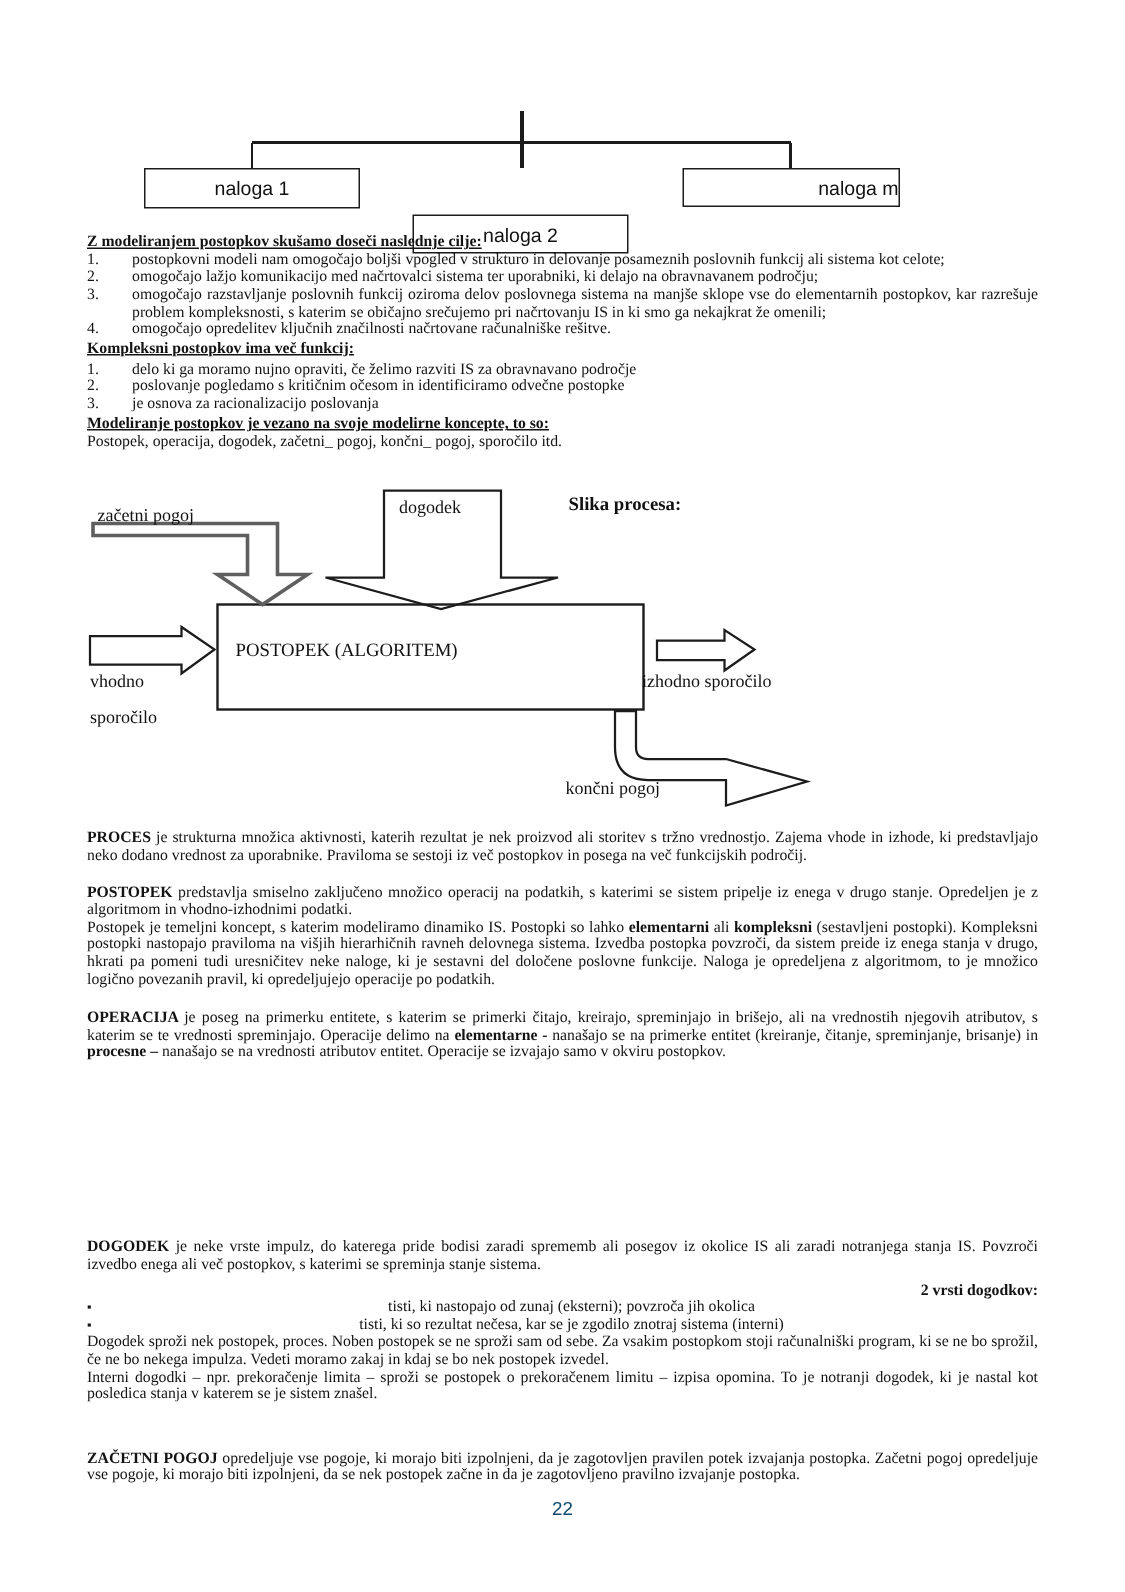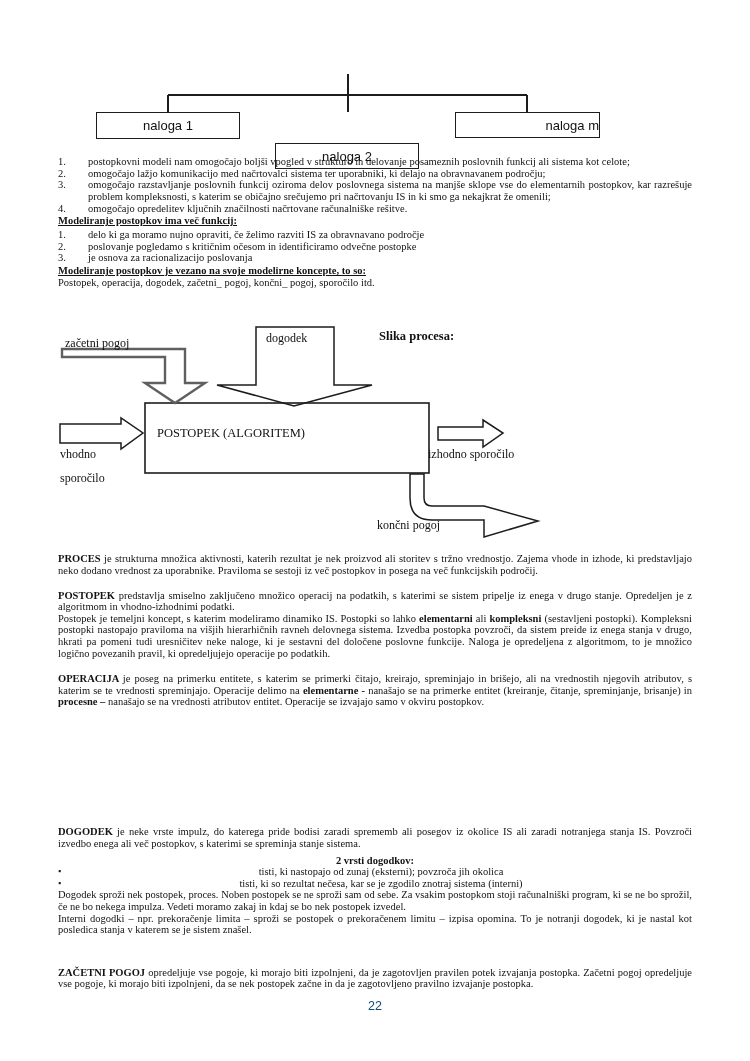--- a/index.html
+++ b/index.html
@@ -38,37 +38,38 @@
     <span>naloga 1</span>
   </div>
   <div class="node" style="left:275px;top:99px;width:144px;height:26px;margin-top:44px;">
     <span>naloga 2</span>
   </div>
   <div class="node" style="left:455px;top:112px;width:145px;height:26px;justify-content:flex-end;">
     <span>naloga m</span>
   </div>
 
   <div class="flow" style="top:156px">
+    <div class="hd">Z modeliranjem postopkov skušamo doseči naslednje cilje:</div>
     <div class="li">
       <span class="num">1.</span>
       <span class="txt">postopkovni modeli nam omogočajo boljši vpogled v strukturo in delovanje posameznih poslovnih funkcij ali sistema kot celote;</span>
     </div>
     <div class="li">
       <span class="num">2.</span>
       <span class="txt">omogočajo lažjo komunikacijo med načrtovalci sistema ter uporabniki, ki delajo na obravnavanem področju;</span>
     </div>
     <div class="li">
       <span class="num">3.</span>
       <span class="txt">omogočajo razstavljanje poslovnih funkcij oziroma delov poslovnega sistema na manjše sklope vse do elementarnih postopkov, kar razrešuje problem kompleksnosti, s katerim se običajno srečujemo pri načrtovanju IS in ki smo ga nekajkrat že omenili;</span>
     </div>
     <div class="li">
       <span class="num">4.</span>
       <span class="txt">omogočajo opredelitev ključnih značilnosti načrtovane računalniške rešitve.</span>
     </div>
-    <div class="hd" style="margin-top:1px">Modeliranje postopkov ima več funkcij:</div>
+    <div class="hd" style="margin-top:1px">Kompleksni postopkov ima več funkcij:</div>
     <div class="li" style="margin-top:2px">
       <span class="num">1.</span>
       <span class="txt">delo ki ga moramo nujno opraviti, če želimo razviti IS za obravnavano področje</span>
     </div>
     <div class="li">
       <span class="num">2.</span>
       <span class="txt">poslovanje pogledamo s kritičnim očesom in identificiramo odvečne postopke</span>
     </div>
     <div class="li">
       <span class="num">3.</span>
@@ -107,21 +108,21 @@
   <div class="flow" style="top:589.5px">
     <div><span class="b">POSTOPEK </span><span> predstavlja smiselno zaključeno množico operacij na podatkih, s katerimi se sistem pripelje iz enega v drugo stanje. Opredeljen je z algoritmom in vhodno-izhodnimi podatki.</span></div>
     <div><span>Postopek je temeljni koncept, s katerim modeliramo dinamiko IS. Postopki so lahko </span><span class="b">elementarni</span><span> ali </span><span class="b">kompleksni</span><span> (sestavljeni postopki). Kompleksni postopki nastopajo praviloma na višjih hierarhičnih ravneh delovnega sistema. Izvedba postopka povzroči, da sistem preide iz enega stanja v drugo, hkrati pa pomeni tudi uresničitev neke naloge, ki je sestavni del določene poslovne funkcije. Naloga je opredeljena z algoritmom, to je množico logično povezanih pravil, ki opredeljujejo operacije po podatkih.</span></div>
   </div>
 
   <div class="flow" style="top:673px"><span class="b">OPERACIJA </span><span> je poseg na primerku entitete, s katerim se primerki čitajo, kreirajo, spreminjajo in brišejo, ali na vrednostih njegovih atributov, s katerim se te vrednosti spreminjajo. Operacije delimo na </span><span class="b">elementarne -</span><span> nanašajo se na primerke entitet (kreiranje, čitanje, spreminjanje, brisanje) in </span><span class="b">procesne –</span><span> nanašajo se na vrednosti atributov entitet. Operacije se izvajajo samo v okviru postopkov.</span></div>
 
   <div class="flow" style="top:826px"><span class="b">DOGODEK </span><span> je neke vrste impulz, do katerega pride bodisi zaradi sprememb ali posegov iz okolice IS ali zaradi notranjega stanja IS. Povzroči izvedbo enega ali več postopkov, s katerimi se spreminja stanje sistema.</span></div>
 
   <div class="flow" style="top:854.5px">
-    <div class="b" style="text-align:center">2 vrsti dogodkov:</div>
+    <div class="b" style="text-align:right">2 vrsti dogodkov:</div>
     <div class="bul">
       <span class="mark">▪</span>
       <span class="txt">tisti, ki nastopajo od zunaj (eksterni); povzroča jih okolica</span>
     </div>
     <div class="bul">
       <span class="mark">▪</span>
       <span class="txt">tisti, ki so rezultat nečesa, kar se je zgodilo znotraj sistema (interni)</span>
     </div>
     <div>Dogodek sproži nek postopek, proces. Noben postopek se ne sproži sam od sebe. Za vsakim postopkom stoji računalniški program, ki se ne bo sprožil, če ne bo nekega impulza. Vedeti moramo zakaj in kdaj se bo nek postopek izvedel.</div>
     <div>Interni dogodki – npr. prekoračenje limita – sproži se postopek o prekoračenem limitu – izpisa opomina. To je notranji dogodek, ki je nastal kot posledica stanja v katerem se je sistem znašel.</div>

